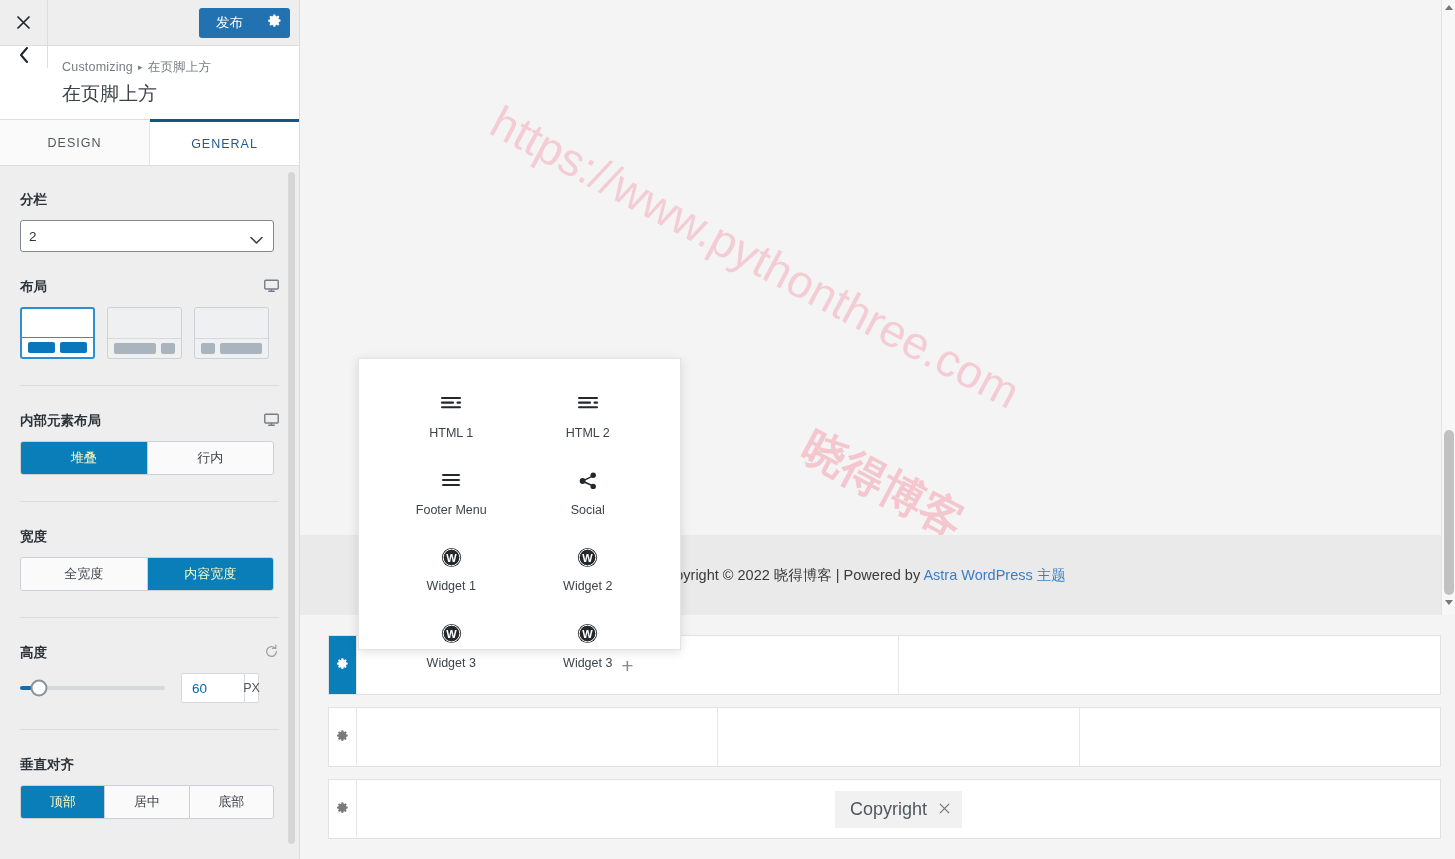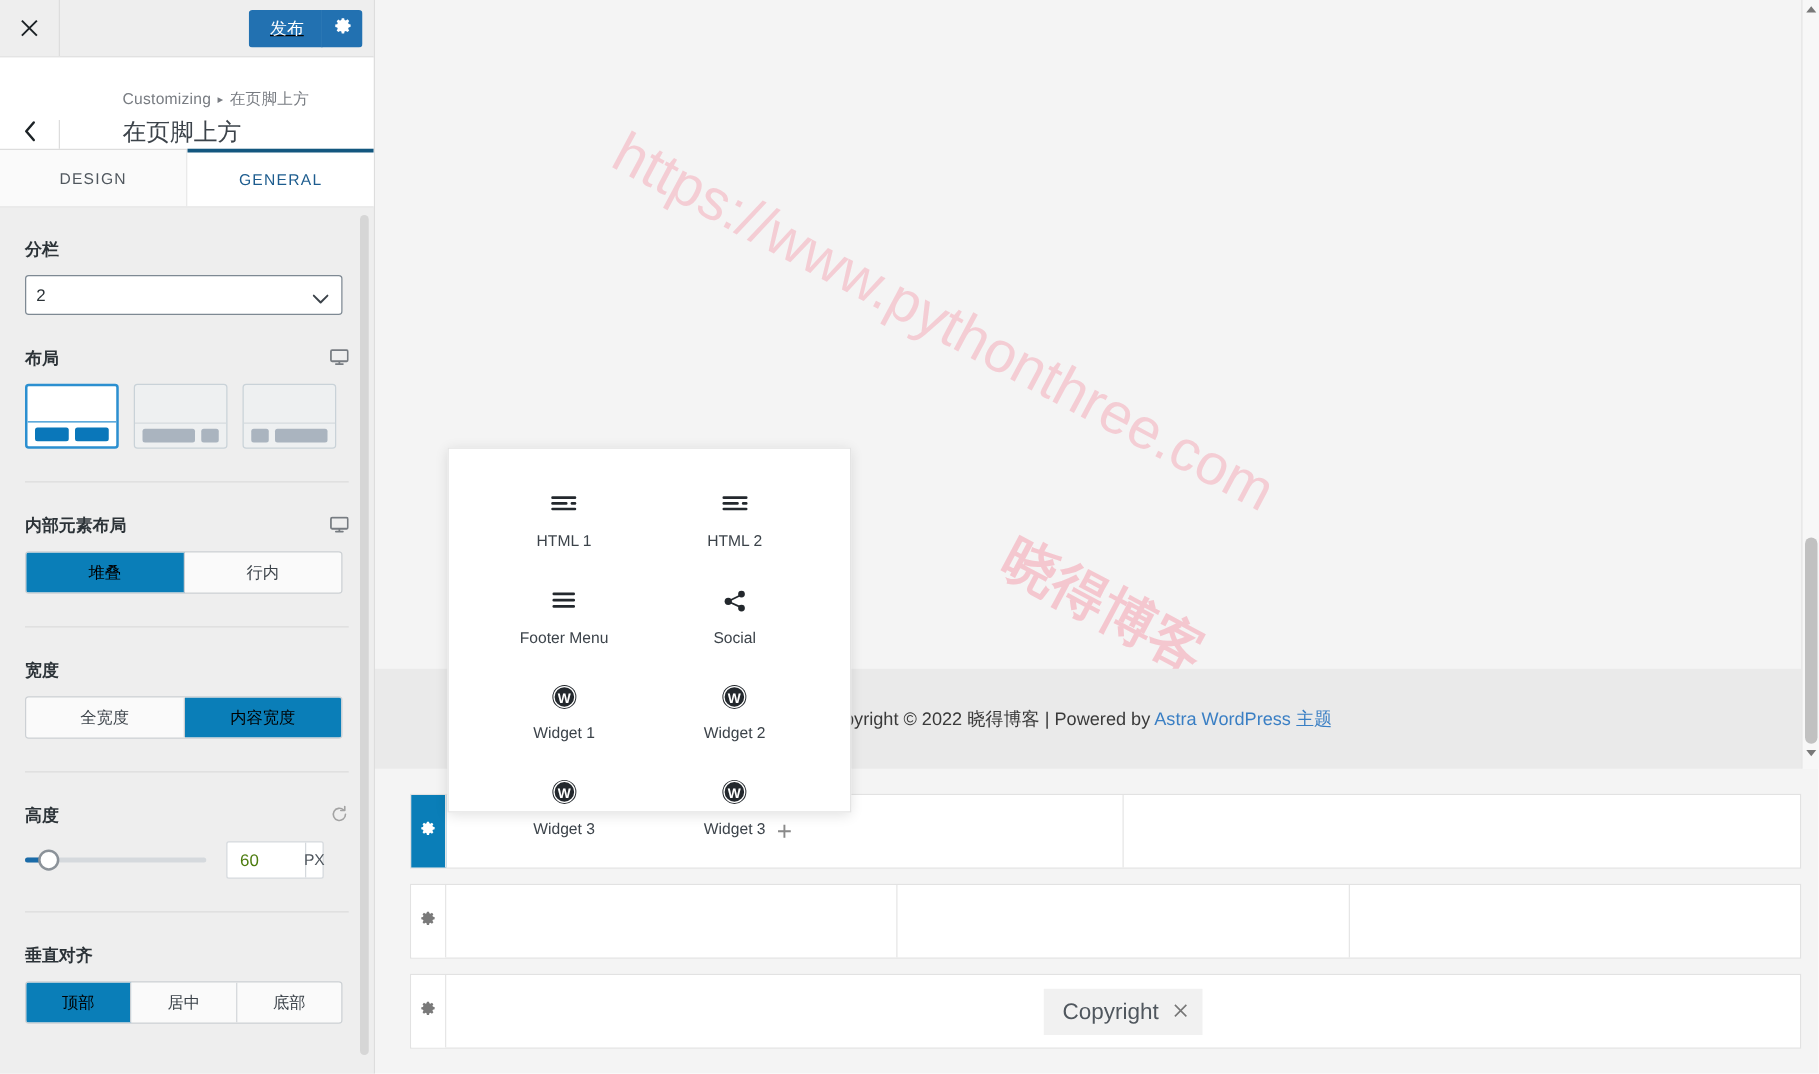--- a/index.html
+++ b/index.html
@@ -24,36 +24,34 @@
     border-right: 1px solid #ddd; background: #eee; cursor: pointer;
   }
   .sb-close svg { display:block; }
   .sb-topbar-right {
     flex: 1; display: flex; align-items: center; justify-content: flex-end;
     padding-right: 9px;
   }
   .publish-wrap {
     display: flex; align-items: stretch; height: 30px; border-radius: 3px;
     overflow: hidden;
-    text-decoration: underline;
   }
   .publish-btn {
     background: #2271b1; color: #fff; font-size: 13.5px; border: none;
     padding: 0 14px 0 17px; display: flex; align-items: center; cursor: pointer;
     font-family: "Liberation Sans", sans-serif;
   }
   .publish-gear {
     background: #2271b1; width: 33px; display: flex; align-items: center;
     justify-content: center; cursor: pointer; border-left: 1px solid #2271b1;
   }
 
   .sb-header {
-    height: 74px; background: #fff; display: flex; align-items: flex-end;
+    height: 74px; background: #fff; display: flex; align-items: flex-start;
     border-bottom: 1px solid #ddd;
-    gap: 36px;
   }
   .sb-back {
     width: 48px; display: flex; align-items: center; justify-content: center;
     border-right: 1px solid #ddd; cursor: pointer;
   }
   .sb-titles { flex: 1; padding: 13px 0 0 14px; }
   .sb-breadcrumb { font-size: 12.5px; color: #787c82; letter-spacing: .2px; }
   .sb-breadcrumb .sep { padding: 0 5px; font-size: 9px; position: relative; top: -1px; }
   .sb-title { font-size: 19px; color: #3c434a; font-weight: 400; margin-top: 5px; }
 
@@ -107,39 +105,39 @@
   .thumb.active .bar { background: #0a77ba; }
 
   
   .seg { display: flex; width: 254px; border-radius: 3px; overflow: hidden; border: 1px solid #ccd0d4; }
   .seg-item {
     flex: 1; height: 32px; display: flex; align-items: center; justify-content: center;
     font-size: 13px; color: #3c434a; background: #fafafa; cursor: pointer;
     border-right: 1px solid #ccd0d4;
   }
   .seg-item:last-child { border-right: none; }
-  .seg-item.active { background: #0a7eb8; color: #000000; }
+  .seg-item.active { background: #0a7eb8; color: #fef9c3; }
 
   .divider { height: 1px; background: #dcdcdc; margin-top: 26px; }
 
   
   .slider-row { display: flex; align-items: center; gap: 16px; }
   .slider-track {
     position: relative; width: 145px; height: 4px; background: #d5d9dd;
     border-radius: 2px; cursor: pointer;
   }
   .slider-fill { position: absolute; left: 0; top: 0; height: 4px; width: 13%; background: #1a6ba8; border-radius: 2px; }
   .slider-thumb {
     position: absolute; left: 13%; top: 50%; transform: translate(-50%,-50%);
     width: 17px; height: 17px; border-radius: 50%; background: #fff;
     border: 2px solid #8b9299; cursor: pointer;
   }
   .num-wrap { display: flex; border: 1px solid #d5d9dd; border-radius: 2px; background: #fff; height: 30px; }
   .num-input {
-    width: 62px; border: none; font-size: 13.5px; color: #4d7c0f; padding: 0 10px;
+    width: 62px; border: none; font-size: 13.5px; color: #0369a1; padding: 0 10px;
     font-family: "Liberation Sans", sans-serif; background: transparent; outline: none;
   }
   .num-unit {
     width: 14px; display: flex; align-items: center; justify-content: center;
     font-size: 12.5px; color: #50575e; border-left: 1px solid #d5d9dd;
   }
 
   .sb-scrollbar {
     position: absolute; right: 4px; top: 172px; width: 7px; height: 672px;
     background: #d6d6d6; border-radius: 4px;

